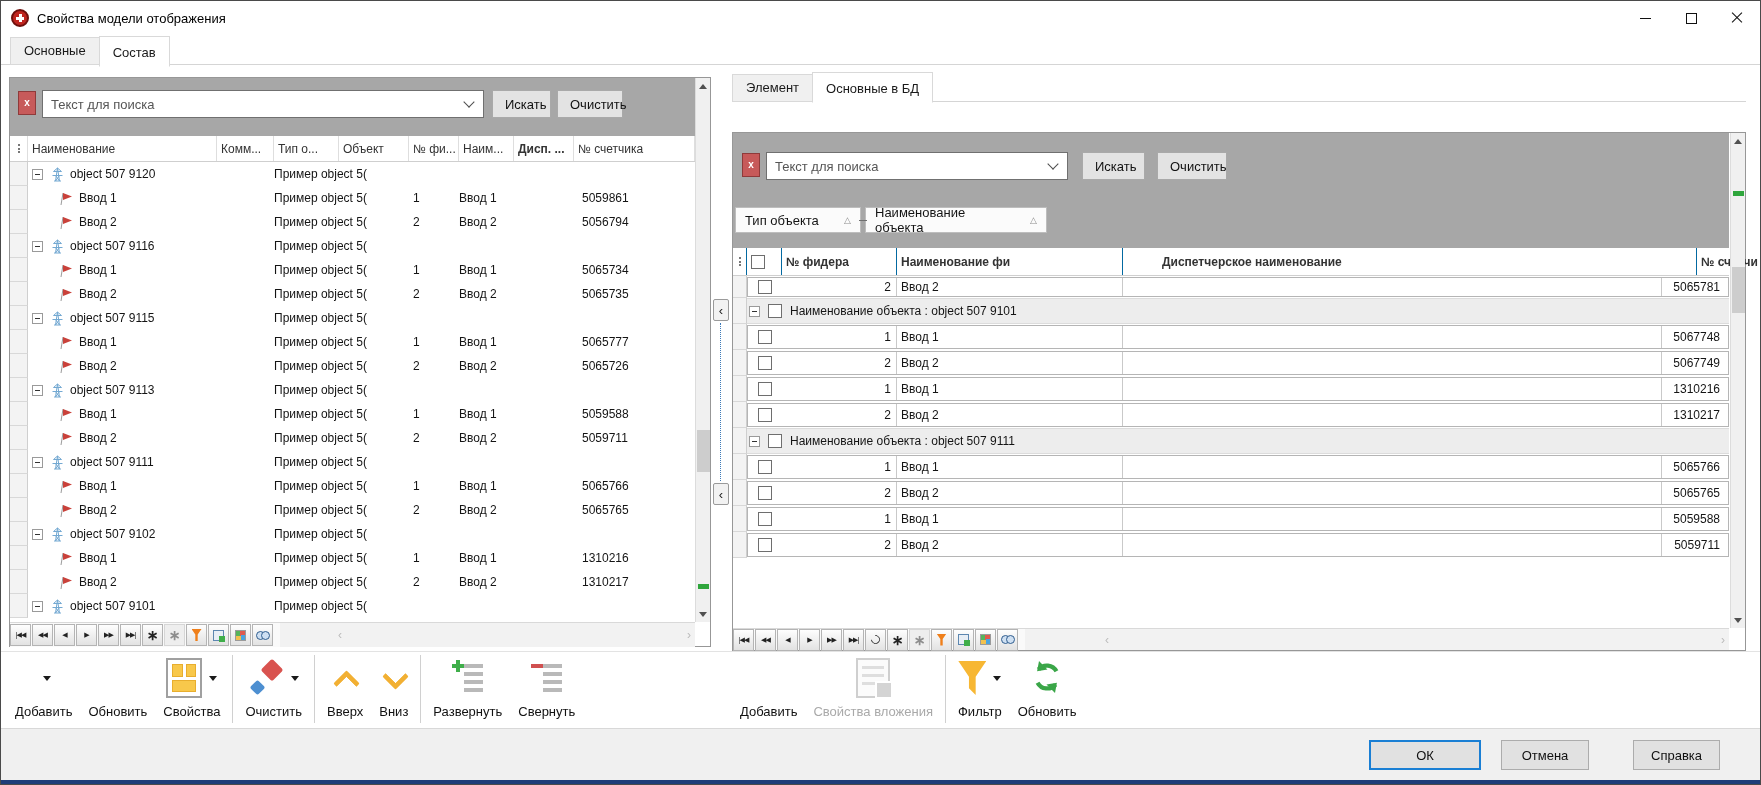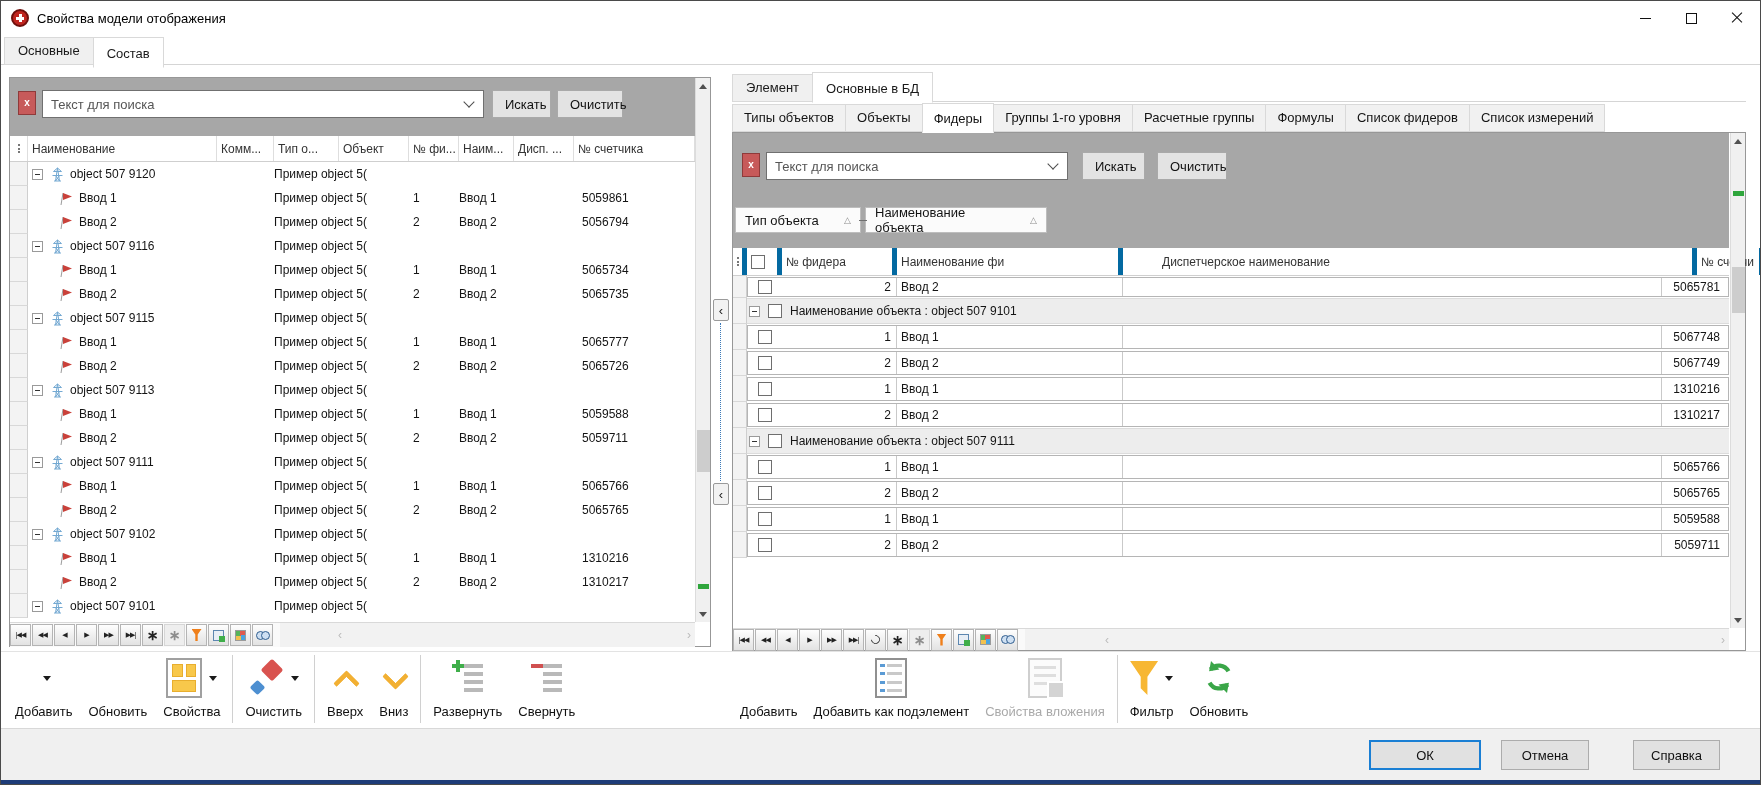--- a/index.html
+++ b/index.html
@@ -12,21 +12,21 @@
   .appicon::before{content:"";position:absolute;left:3px;top:5.5px;width:8px;height:3px;background:#fff;}
   .appicon::after{content:"";position:absolute;left:5.5px;top:3px;width:3px;height:8px;background:#fff;}
   .title{font-size:13px;color:#000;}
   .wbtns{margin-left:auto;display:flex;height:100%;}
   .wbtn{width:46px;height:100%;display:flex;align-items:center;justify-content:center;position:relative;cursor:default;}
   .minbar{width:11px;height:1px;background:#111;display:block;}
   .maxbox{width:11px;height:11px;border:1px solid #111;display:block;}
   .xa,.xb{position:absolute;width:14px;height:1px;background:#111;left:16px;top:16px;}
   .xa{transform:rotate(45deg);} .xb{transform:rotate(-45deg);}
   
-  .tabstrip{position:absolute;left:3px;top:36px;height:28px;display:flex;align-items:flex-start;z-index:3;}
+  .tabstrip{position:absolute;left:9px;top:36px;height:28px;display:flex;align-items:center;z-index:3;}
   .tabline{position:absolute;left:0;top:63px;width:100%;height:1px;background:#d5d5d5;}
   .tab{padding:5px 13px 6px;border:1px solid #d9d9d9;background:#f0f0f0;color:#1a1a1a;font-size:13px;margin-right:-1px;position:relative;}
   .tab.active{background:#fff;border-bottom-color:#fff;padding-top:8px;z-index:4;margin-bottom:-1px;}
   .rtabs{position:absolute;left:731px;top:73px;height:28px;display:flex;align-items:flex-end;z-index:3;}
   .rtabline{position:absolute;left:731px;top:100px;width:1014px;height:1px;background:#d5d5d5;}
   .rsubtabs{position:absolute;left:731px;top:101px;height:30px;display:flex;align-items:flex-end;z-index:3;}
   .stab{padding:5px 11px 6px;border:1px solid #d9d9d9;background:#f1f1f1;font-size:13px;margin-right:-1px;white-space:nowrap;position:relative;}
   .stab.active{background:#fff;border-bottom-color:#fff;padding-top:7px;z-index:4;margin-bottom:-1px;}
   
   .panel{position:absolute;left:8px;top:76px;width:702px;height:570px;border:1px solid #979797;background:#fff;}
@@ -56,21 +56,21 @@
   .lind{background:#f3f3f3;border-right:1px solid #cfcfcf;border-bottom:1px solid #d8d8d8;}
   .lname{overflow:visible;}
   .ltype{overflow:visible;}
   .xbox{width:11px;height:11px;border:1px solid #9a9a9a;background:#fff;position:relative;flex:0 0 auto;}
   .xbox::before{content:"";position:absolute;left:2px;top:4px;width:5px;height:1px;background:#333;}
   .treetxt{margin-left:6px;}
   .pyl{flex:0 0 auto;margin-left:8px;display:inline-flex;}
   .flag{flex:0 0 auto;display:inline-flex;}
   
   .rghead{position:absolute;left:0;top:115px;width:996px;height:28px;display:flex;align-items:center;background:#fff;border-bottom:1px solid #cfcfcf;}
-  .rhc{display:flex;align-items:center;padding:0 4px;color:#333;overflow:hidden;white-space:nowrap;flex:0 0 auto;height:100%;border-right:5px solid #0369a1;}
+  .rhc{display:flex;align-items:center;padding:0 4px;color:#333;overflow:hidden;white-space:nowrap;flex:0 0 auto;height:100%;border-right:1px solid #0369a1;font-weight:bold;}
   .rgrows{position:absolute;left:0;top:143px;width:996px;height:352px;overflow:hidden;}
   .rrow{display:flex;width:100%;}
   .rind{flex:0 0 14px;background:#f3f3f3;border-right:1px solid #cfcfcf;border-bottom:1px solid #d8d8d8;}
   .rbox{flex:1;display:flex;border:1px solid #b5b5b5;background:#fff;margin:1px 0;align-items:center;min-width:0;}
   .gbox{flex:1;display:flex;background:#ededed;border-bottom:1px solid #dcdcdc;border-top:1px solid #dcdcdc;align-items:center;min-width:0;gap:8px;padding-left:2px;}
   .rcell{flex:0 0 auto;overflow:hidden;white-space:nowrap;height:100%;display:flex;align-items:center;}
   .cb{width:14px;height:14px;border:1px solid #6e6e6e;background:#fff;flex:0 0 auto;}
   .num{justify-content:flex-end;padding-right:5px;}
   .sep-r{border-right:1px solid #c9c9c9;}
   
@@ -188,21 +188,21 @@
             <i></i>
             <i></i>
           </span>
         </span>
         <span class="ghc" style="width: 189px;">Наименование</span>
         <span class="ghc" style="width: 57px;">Комм...</span>
         <span class="ghc" style="width: 65px;">Тип о...</span>
         <span class="ghc" style="width: 70px;">Объект</span>
         <span class="ghc" style="width: 50px;">№ фи...</span>
         <span class="ghc" style="width: 55px;">Наим...</span>
-        <span class="ghc" style="width: 60px;">Дисп. ...</span>
+        <span class="ghc" style="width: 60px; font-weight: bold;">Дисп. ...</span>
         <span class="ghc" style="width: 121px;">№ счетчика</span>
       </div>
     <div class="grows" id="leftRows">
         <div class="lrow">
           <span class="lcell lind" style="width: 18px;"></span>
           <span class="lcell lname" style="width: 189px; padding-left: 4px;">
             <span class="xbox"></span>
             <span class="pyl">
               <svg width="13" height="15" viewBox="0 0 13 15">
                 <g stroke="#74a9d2" fill="none" stroke-width="1">
@@ -661,30 +661,20 @@
     <span class="spbtn" style="top:0;">‹</span>
     <span class="spdots"></span>
     <span class="spbtn" style="bottom:0;">‹</span>
   </div>
 
   <div class="rtabline"></div>
   <div class="rtabs" id="rightTabs">
       <span class="tab">Элемент</span>
       <span class="tab active">Основные в БД</span>
     </div>
-  <div class="rsubtabs" id="rightSubtabs">
-      <span class="stab">Типы объектов</span>
-      <span class="stab">Объекты</span>
-      <span class="stab active">Фидеры</span>
-      <span class="stab">Группы 1-го уровня</span>
-      <span class="stab">Расчетные группы</span>
-      <span class="stab">Формулы</span>
-      <span class="stab">Список фидеров</span>
-      <span class="stab">Список измерений</span>
-    </div>
 
   <div class="rgridbox">
     <div class="band rband">
       <span class="xbtn" style="left:9px;top:20px;"></span>
       <span class="combo" style="left:33px;top:19px;width:302px;">
         <input placeholder="Текст для поиска" style="">
         <span class="cchev"></span>
       </span>
       <button class="sbtn" style="left:349px;top:19px;width:63px;">Искать</button>
       <button class="sbtn" style="left:424px;top:19px;width:70px;">Очистить</button>
@@ -972,33 +962,20 @@
         <span class="lbl">Свернуть</span>
       </span>
     </div>
   <div class="toolbar" style="left:731px;width:1014px;" id="rightToolbar">
       <span class="tbtn">
         <span class="irow">
           <span><span class="circ g"></span></span>
         </span>
         <span class="lbl">Добавить</span>
       </span>
-      <span class="tbtn">
-        <span class="irow">
-          <span>
-            <span class="ic-sub">
-              <i></i>
-              <i></i>
-              <i></i>
-              <i></i>
-            </span>
-          </span>
-        </span>
-        <span class="lbl">Добавить как подэлемент</span>
-      </span>
       <span class="tbtn disabled">
         <span class="irow">
           <span>
             <span class="ic-att"></span>
           </span>
         </span>
         <span class="lbl">Свойства вложения</span>
       </span>
       <span class="tsep"></span>
       <span class="tbtn">

